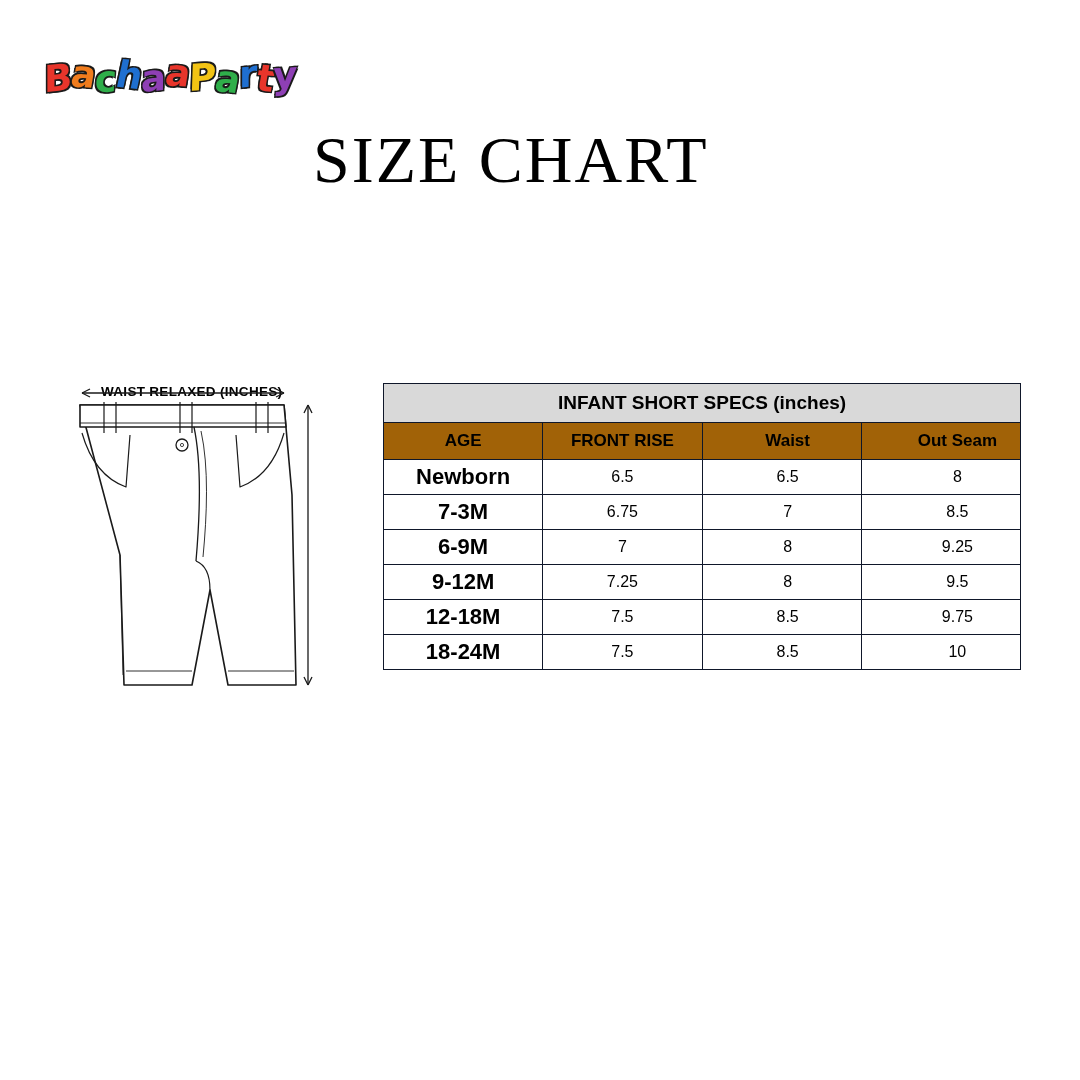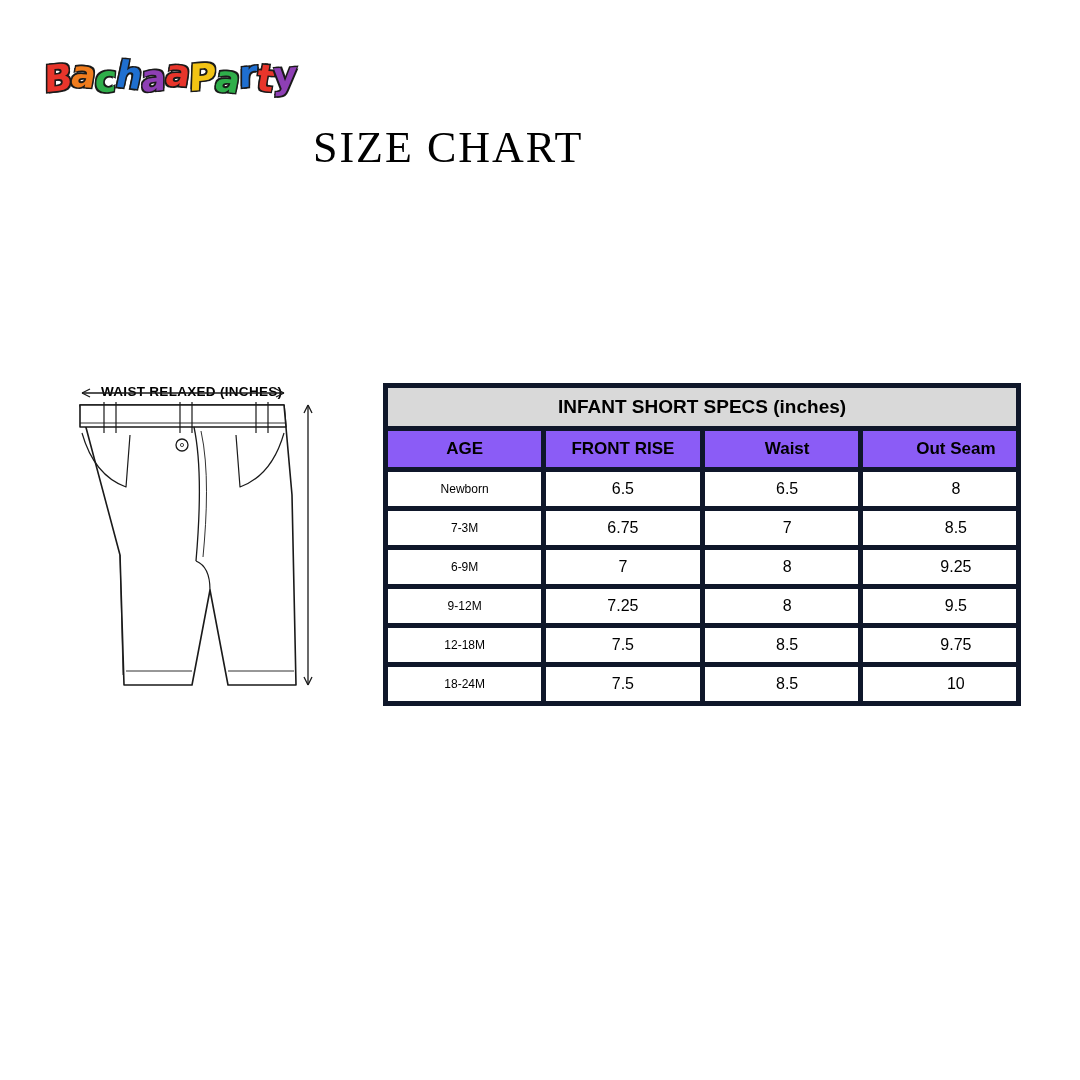--- a/index.html
+++ b/index.html
@@ -52,21 +52,21 @@
   .l9 { color: #1f6fd0; transform: rotate(-6deg) translateY(-2px); }
   .l10 { color: #e8352b; transform: rotate(4deg) translateY(2px); }
   .l11 { color: #8e3fb5; transform: rotate(-3deg) translateY(-1px); }
 
   
   #page-title {
     position: absolute;
     left: 313px;
     top: 122px;
     font-family: "Liberation Serif", serif;
-    font-size: 44px;
+    font-size: 66px;
     letter-spacing: 2px;
     color: #000;
     white-space: nowrap;
   }
 
   
   #diagram {
     position: absolute;
     left: 60px;
     top: 375px;
@@ -98,40 +98,40 @@
   
   #specs-table {
     position: absolute;
     left: 383px;
     top: 383px;
     width: 638px;
     border-collapse: collapse;
     table-layout: fixed;
   }
   #specs-table td, #specs-table th {
-    border: 5px solid #0f172a;
+    border: 1px solid #0f172a;
     text-align: center;
     font-size: 17px;
     padding: 0;
     height: 34px;
     font-weight: normal;
   }
   #specs-table .tbl-title {
     background: #d9d9d9;
     font-weight: bold;
     font-size: 19px;
     height: 38px;
   }
   #specs-table .hdr td {
-    background: #8b5cf6;
+    background: #a16207;
     font-weight: bold;
     font-size: 17px;
     height: 36px;
   }
-  #specs-table .col-age { width: 100px; font-weight: normal; font-size: 12px; }
+  #specs-table .col-age { width: 100px; font-weight: bold; font-size: 22px; }
   #specs-table .col-rise { width: 136px; }
   #specs-table .col-waist { width: 272px; padding-left: 12px; }
   #specs-table .col-outseam { width: 130px; padding-left: 33px; }
   #specs-table tbody tr td { font-size: 16px; }
 </style>
 </head>
 <body>
 
 <div id="brand-logo">
   <div class="logo-text">

